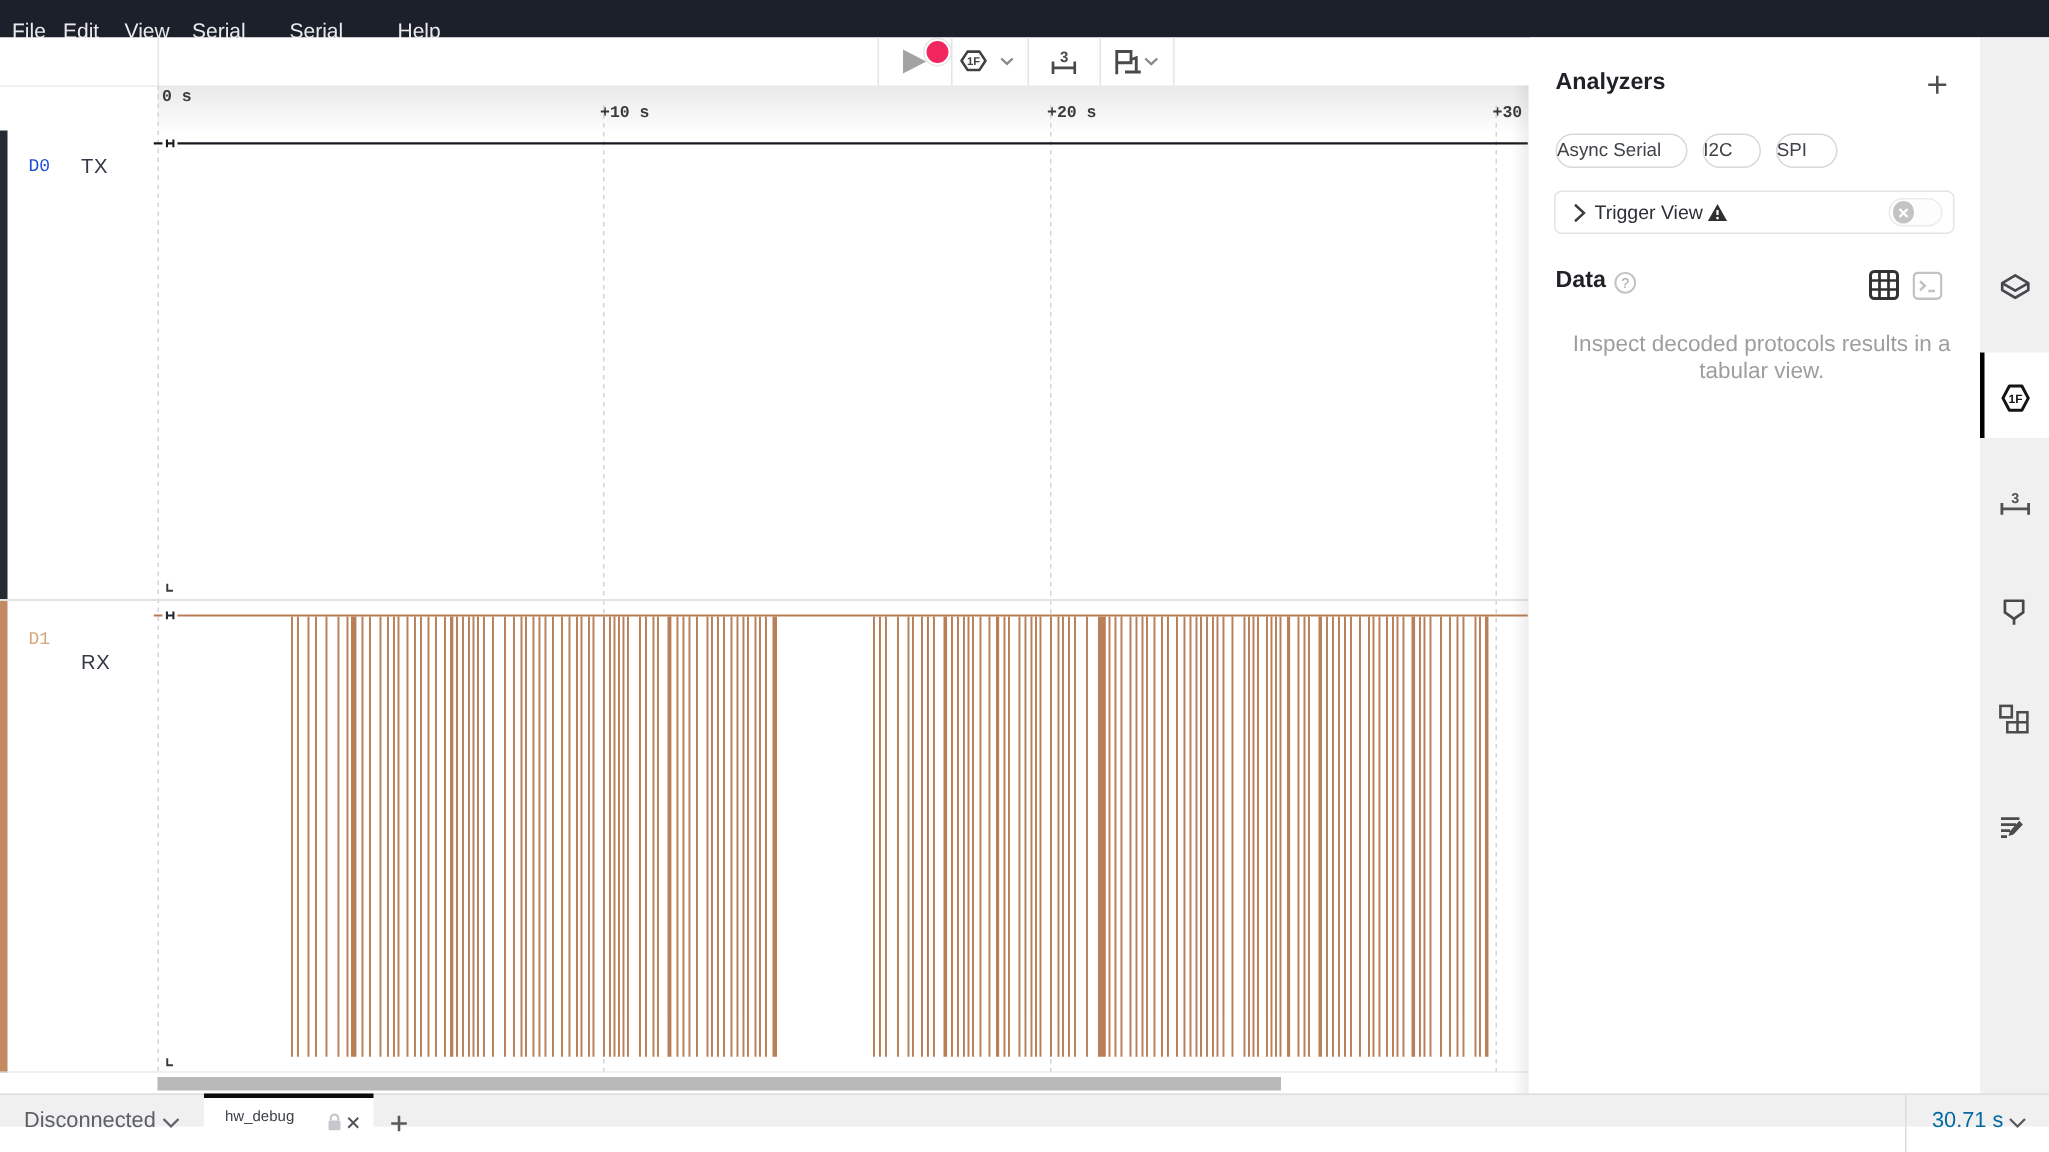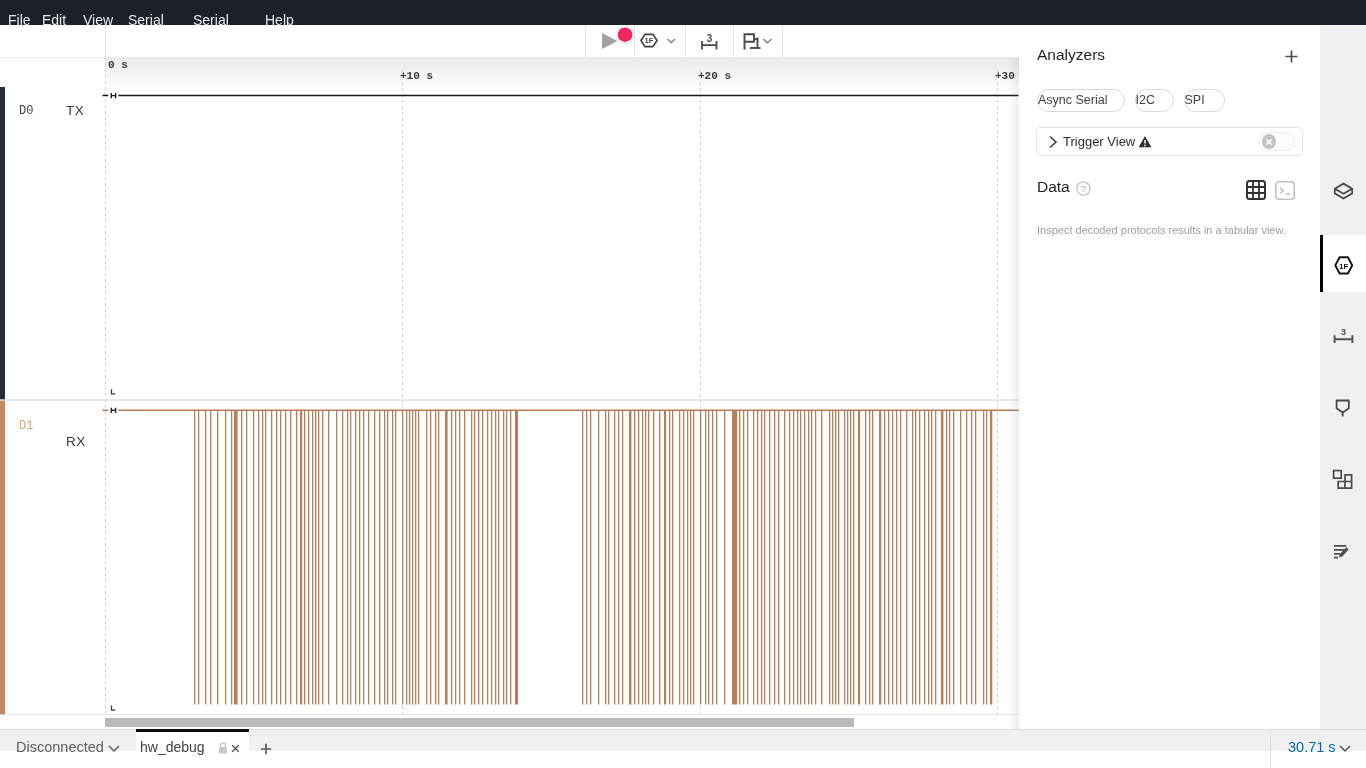--- a/index.html
+++ b/index.html
@@ -16,31 +16,31 @@
   
   #toolbar { left:0; top:25px; width:1366px; height:32px; background:#fff; }
   .tsep { position:absolute; top:0; width:1px; height:32px; background:#e4e4e4; }
 
   
   #timeline { left:105px; top:57px; width:914px; height:30px;
     background:linear-gradient(#e9e9e9, #fdfdfd); overflow:hidden;font-family:Liberation Mono, monospace; }
   .tlabel { position:absolute; font-size:11px; font-weight:bold; color:#3a3a3a; white-space:nowrap; }
 
   
-  .chlabel { position:absolute; font-size:13.5px; color:#333a45; letter-spacing:0.4px;margin-left:12px; }
+  .chlabel { position:absolute; font-size:13.5px; color:#333a45; letter-spacing:0.4px; }
   .chidx { position:absolute; font-family:"Liberation Mono", monospace; font-size:12px; }
 
   
   #panel { left:1020px; top:25px; width:300px; height:705px; background:#fff; }
-  .h1 { position:absolute; font-size:15.5px; font-weight:normal; color:#1f2126; }
+  .h1 { position:absolute; font-size:15.5px; font-weight:bold; color:#1f2126; }
   .chip { position:absolute; height:23px; border:1px solid #d8d8d8; border-radius:11.5px;
     font-size:12.5px; color:#3f4347; text-align:left; line-height:21px; background:#fff; }
   #trigrow { left:16px; top:101.5px; width:267px; height:29px; border:1px solid #e3e3e3;
     border-radius:5px; background:#fff; }
-  #ptext { left:17px; top:196px; width:275px; font-size:11px; line-height:18px; color:#9c9ea0; }
+  #ptext { left:17px; top:196px; width:275px; font-size:15px; line-height:18px; color:#9c9ea0;text-align:center; }
 
   
   #sidebar { left:1320px; top:25px; width:46px; height:705px; background:#f0f0f1; }
 
   
   #statusbar { left:0; top:729px; width:1366px; height:22px; background:#f0f0f1;
     border-top:1px solid #dedede; }
 </style>
 </head>
 <body>
@@ -89,21 +89,21 @@
   <div class="abs" id="timeline">
     <div class="tlabel" style="left:3px; top:2px">0 s</div>
     <div class="tlabel" style="left:295px; top:13px">+10 s</div>
     <div class="tlabel" style="left:593px; top:13px">+20 s</div>
     <div class="tlabel" style="left:890px; top:13px">+30 s</div>
   </div>
 
   <div class="abs" style="left:0; top:87px; width:5px; height:313px; background:#272b33"></div>
   <div class="abs" style="left:0; top:400px; width:5px; height:314.5px; background:#c18a61"></div>
 
-  <div class="chidx" style="left:19px; top:104px; color:#404040">D0</div>
+  <div class="chidx" style="left:19px; top:104px; color:#1d4ed8">D0</div>
   <div class="chlabel" style="left:54px; top:103px">TX</div>
   <div class="chidx" style="left:19px; top:419px; color:#d7a77b">D1</div>
   <div class="chlabel" style="left:54px; top:434px">RX</div>
 
   <svg class="abs" style="left:0; top:57px" width="1020" height="658" viewBox="0 57 1020 658">
 
     <g stroke="#d4d4d4" stroke-width="1" stroke-dasharray="3 3" fill="none">
       <path d="M105.5 57 V715"></path>
       <path d="M402.5 70 V715"></path>
       <path d="M700.5 70 V715"></path>
@@ -217,21 +217,21 @@
     </svg>
   </div>
 
   <div class="abs" id="statusbar">
     <div class="abs" style="left:16px; top:9px; font-size:14.5px; color:#5c6066">Disconnected</div>
     <svg class="abs" style="left:107px; top:13px" width="14" height="12">
       <path d="M2 3 l5 5 l5 -5" stroke="#5c6066" stroke-width="1.5" fill="none"></path>
     </svg>
     <div class="abs" style="left:136px; top:-1.5px; width:113px; height:3.5px; background:#0b0b0b"></div>
     <div class="abs" style="left:136px; top:2px; width:113px; height:36px; background:#fff"></div>
-    <div class="abs" style="left:140px; top:9px; font-size:14px; color:#3c4149">hw_debug</div>
+    <div class="abs" style="left:150px; top:9px; font-size:10px; color:#3c4149">hw_debug</div>
     <svg class="abs" style="left:217px; top:11px" width="12" height="14">
       <path d="M3.5 6 V4.5 a2.5 2.5 0 0 1 5 0 V6" stroke="#c6c8cc" stroke-width="1.5" fill="none"></path>
       <rect x="2" y="6" width="8" height="6.5" rx="1" fill="#c6c8cc"></rect>
     </svg>
     <svg class="abs" style="left:231px; top:14px" width="9" height="9">
       <path d="M1.2 1.2 L7.8 7.8 M7.8 1.2 L1.2 7.8" stroke="#4f5257" stroke-width="1.3"></path>
     </svg>
     <svg class="abs" style="left:260px; top:13px" width="12" height="12">
       <path d="M6 0.8 V11.2 M0.8 6 H11.2" stroke="#5a5a5a" stroke-width="1.7"></path>
     </svg>

